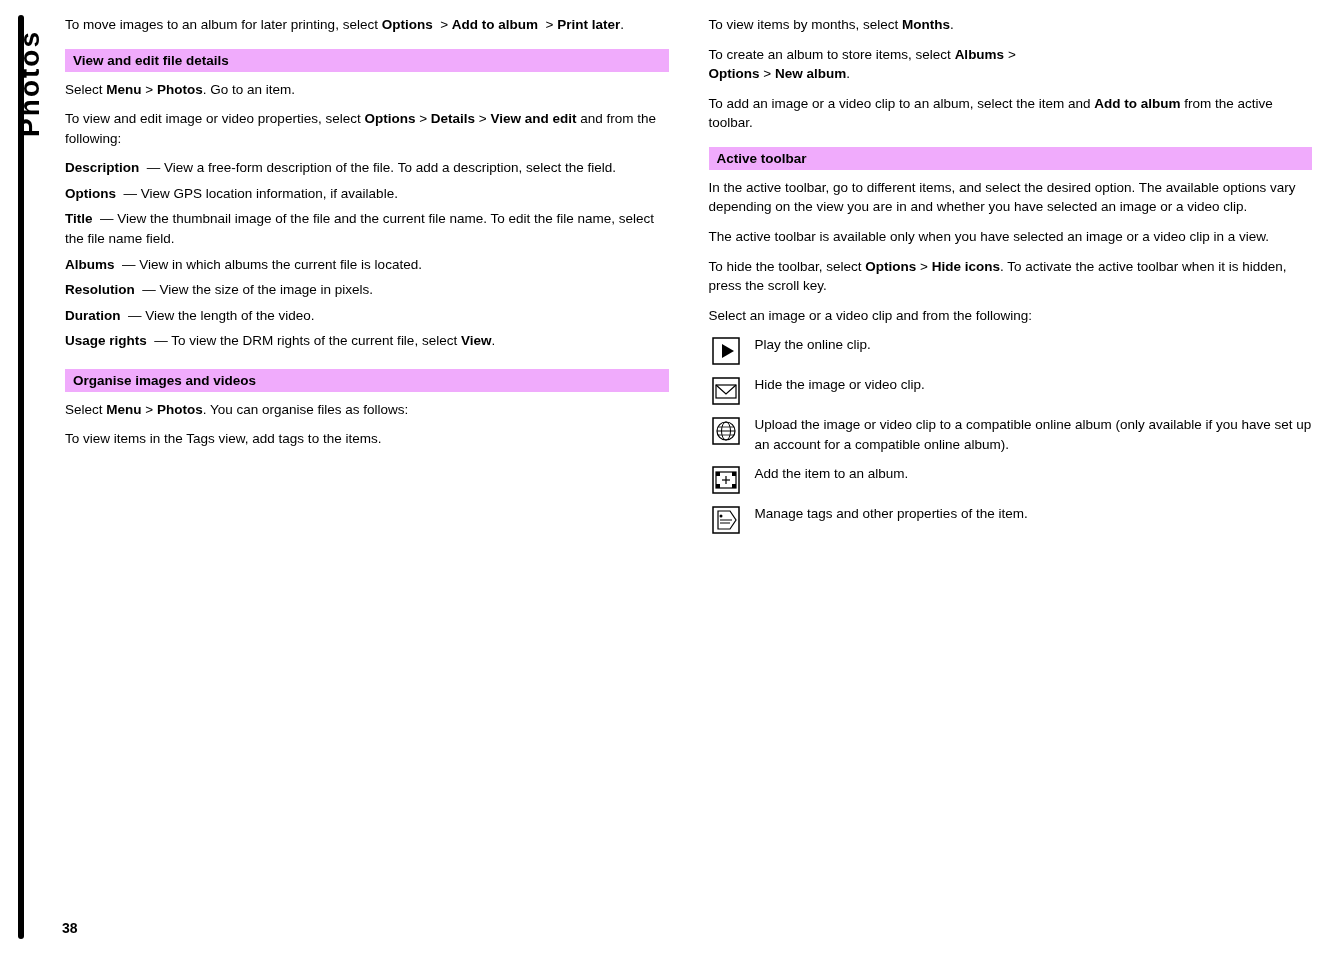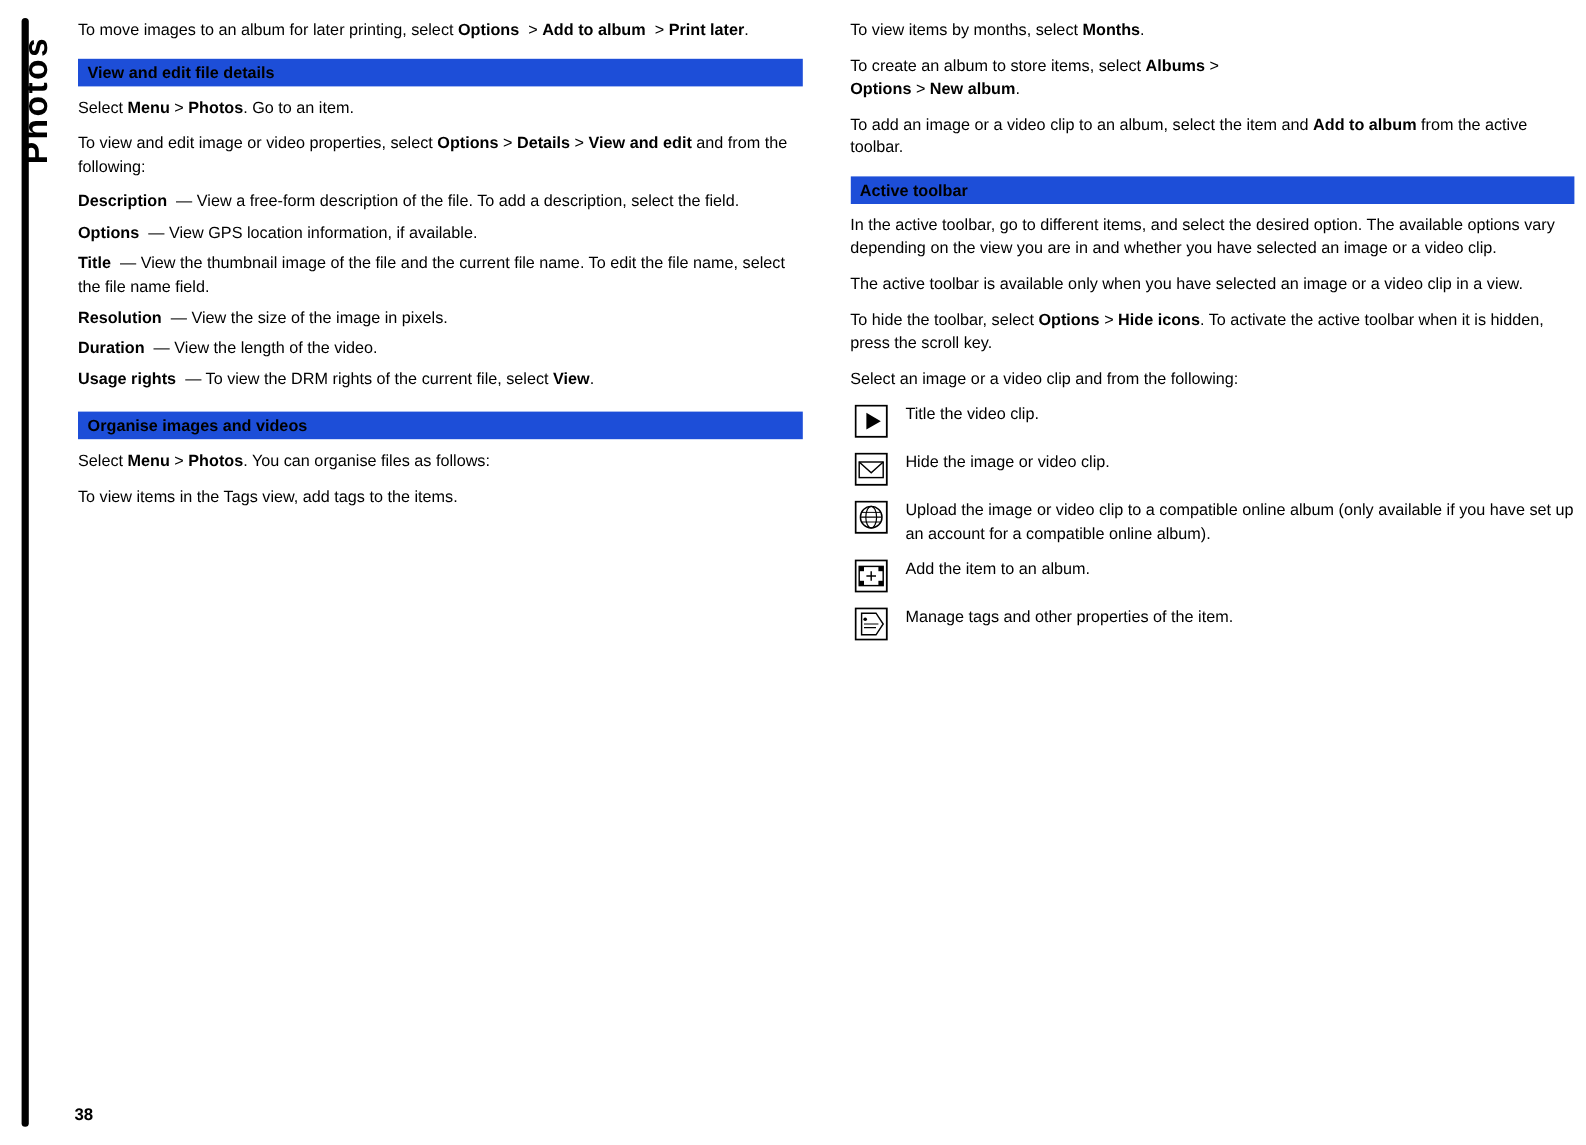--- a/index.html
+++ b/index.html
@@ -64,21 +64,21 @@
       flex: 1;
       padding-right: 10px;
     }
 
     .right-column {
       flex: 1;
       padding-left: 10px;
     }
 
     .section-header {
-      background: #1d4ed8;
+      background: #f0abfc;
       padding: 4px 8px;
       font-weight: bold;
       font-size: 13.5px;
       margin-bottom: 8px;
       margin-top: 14px;
     }
 
     .section-header:first-child {
       margin-top: 0;
     }
@@ -181,20 +181,23 @@
       <div class="term-line">
         <span class="bold">Description</span>&nbsp;&nbsp;— View a free-form description of the file. To add a description, select the field.
       </div>
       <div class="term-line">
         <span class="bold">Options</span>&nbsp;&nbsp;— View GPS location information, if available.
       </div>
       <div class="term-line">
         <span class="bold">Title</span>&nbsp;&nbsp;— View the thumbnail image of the file and the current file name. To edit the file name, select the file name field.
       </div>
       <div class="term-line">
+        <span class="bold">Albums</span>&nbsp;&nbsp;— View in which albums the current file is located.
+      </div>
+      <div class="term-line">
         <span class="bold">Resolution</span>&nbsp;&nbsp;— View the size of the image in pixels.
       </div>
       <div class="term-line">
         <span class="bold">Duration</span>&nbsp;&nbsp;— View the length of the video.
       </div>
       <div class="term-line">
         <span class="bold">Usage rights</span>&nbsp;&nbsp;— To view the DRM rights of the current file, select <span class="bold">View</span>.
       </div>
 
       <div class="section-header" style="margin-top:18px;">
@@ -249,21 +252,21 @@
 
       <div class="icon-list">
 
         <div class="icon-row">
           <div class="icon-cell">
             <svg class="icon-svg" viewBox="0 0 28 28" xmlns="http://www.w3.org/2000/svg">
               <rect x="1" y="1" width="26" height="26" fill="none" stroke="#000" stroke-width="1.5"></rect>
               <polygon points="10,7 22,14 10,21" fill="#000"></polygon>
             </svg>
           </div>
-          <div class="icon-text">Title the video clip.</div>
+          <div class="icon-text">Play the online clip.</div>
         </div>
 
         <div class="icon-row">
           <div class="icon-cell">
             <svg class="icon-svg" viewBox="0 0 28 28" xmlns="http://www.w3.org/2000/svg">
               <rect x="1" y="1" width="26" height="26" fill="none" stroke="#000" stroke-width="1.5"></rect>
 
               <rect x="4" y="8" width="20" height="13" fill="none" stroke="#000" stroke-width="1.2"></rect>
               <polyline points="4,8 14,17 24,8" fill="none" stroke="#000" stroke-width="1.2"></polyline>
             </svg>

